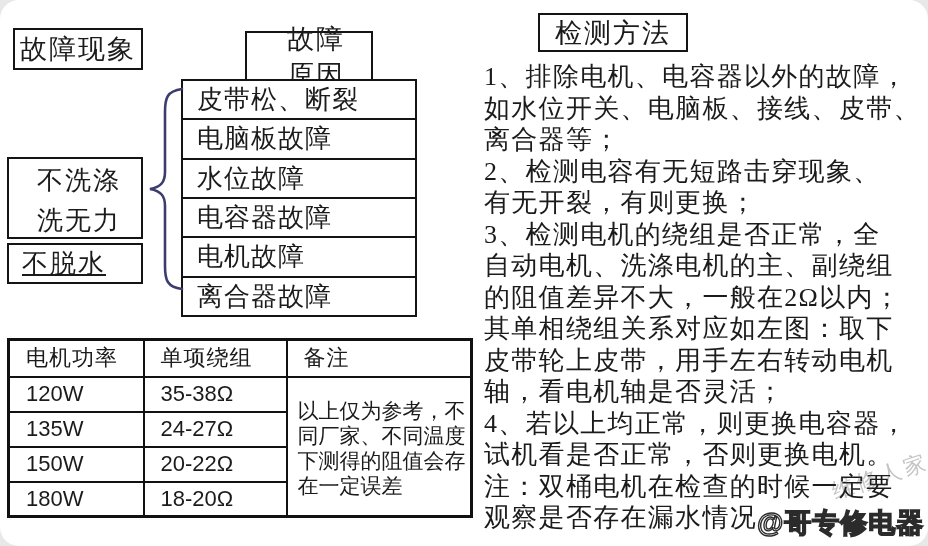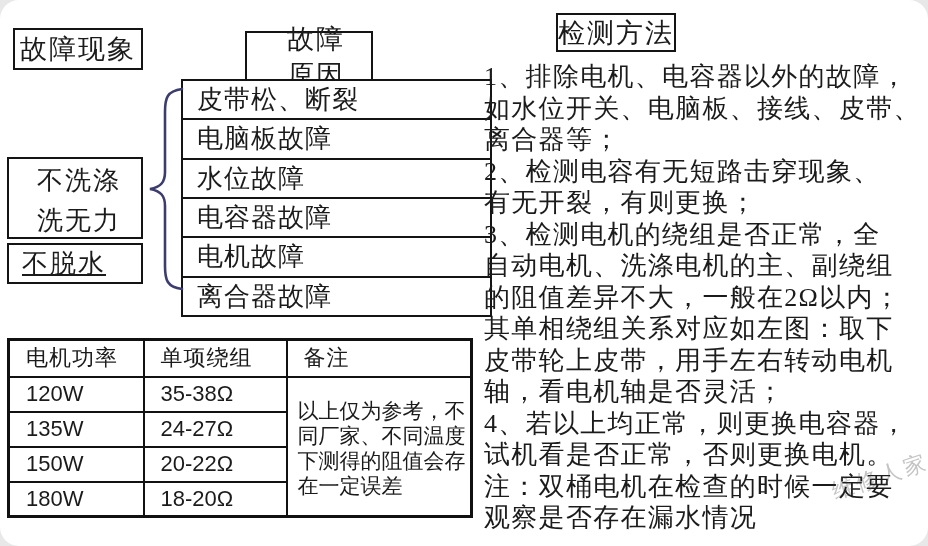--- a/index.html
+++ b/index.html
@@ -57,21 +57,21 @@
 </style>
 </head>
 <body>
 
 <div class="page">
 
   <div class="abs titlebox" style="left:13px;top:28px;width:130px;height:42px;">故障现象</div>
 
   <div class="abs titlebox" style="left:245px;top:31px;width:128px;height:51px;padding-left:40px;">故障原因</div>
 
-  <div class="abs causes" style="left:181px;top:79px;width:311px;height:238px;">
+  <div class="abs causes" style="left:181px;top:79px;width:236px;height:238px;">
     <div class="cause-row">皮带松、断裂</div>
     <div class="cause-row">电脑板故障</div>
     <div class="cause-row">水位故障</div>
     <div class="cause-row">电容器故障</div>
     <div class="cause-row">电机故障</div>
     <div class="cause-row">离合器故障</div>
   </div>
 
   <div class="abs phenobox" style="left:7px;top:157px;width:136px;height:82px;padding-top:1px;">
     <div class="pline">不洗涤</div>
@@ -109,21 +109,21 @@
       <td class="val">150W</td>
       <td class="val">20-22Ω</td>
     </tr>
     <tr>
       <td class="val">180W</td>
       <td class="val">18-20Ω</td>
     </tr>
   </tbody>
     </table>
 
-  <div class="abs titlebox" style="left:556px;top:13px;width:120px;height:39px;">检测方法</div>
+  <div class="abs titlebox" style="left:538px;top:13px;width:150px;height:39px;">检测方法</div>
 
   <div class="abs method-lines" style="left:484px;top:61px;width:444px;">
     <div class="mline">1、排除电机、电容器以外的故障，</div>
     <div class="mline">如水位开关、电脑板、接线、皮带、</div>
     <div class="mline">离合器等；</div>
     <div class="mline">2、检测电容有无短路击穿现象、</div>
     <div class="mline">有无开裂，有则更换；</div>
     <div class="mline">3、检测电机的绕组是否正常，全</div>
     <div class="mline">自动电机、洗涤电机的主、副绕组</div>
     <div class="mline">的阻值差异不大，一般在2Ω以内；</div>
@@ -131,14 +131,15 @@
     <div class="mline">皮带轮上皮带，用手左右转动电机</div>
     <div class="mline">轴，看电机轴是否灵活；</div>
     <div class="mline">4、若以上均正常，则更换电容器，</div>
     <div class="mline">试机看是否正常，否则更换电机。</div>
     <div class="mline">注：双桶电机在检查的时候一定要</div>
     <div class="mline">观察是否存在漏水情况</div>
   </div>
 
   <div class="abs wm-faint" style="left:828px;top:478px;">维修人家</div>
 
+  <div class="abs wm-handle" style="left:757px;top:505px;">@哥专修电器</div>
 
 </div>
 
 </body></html>

